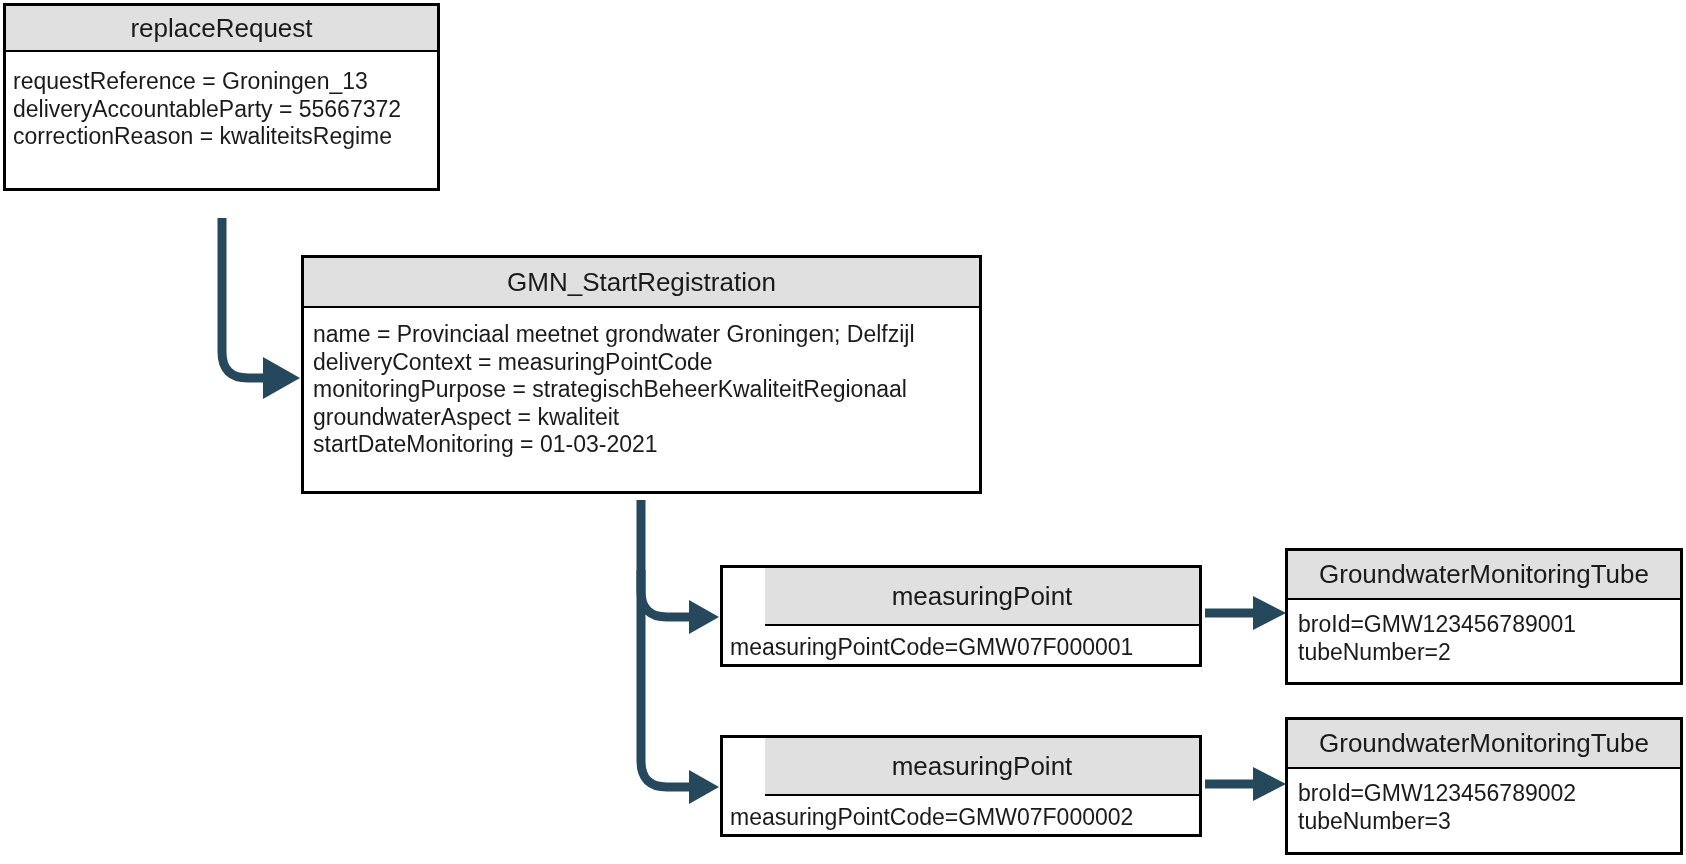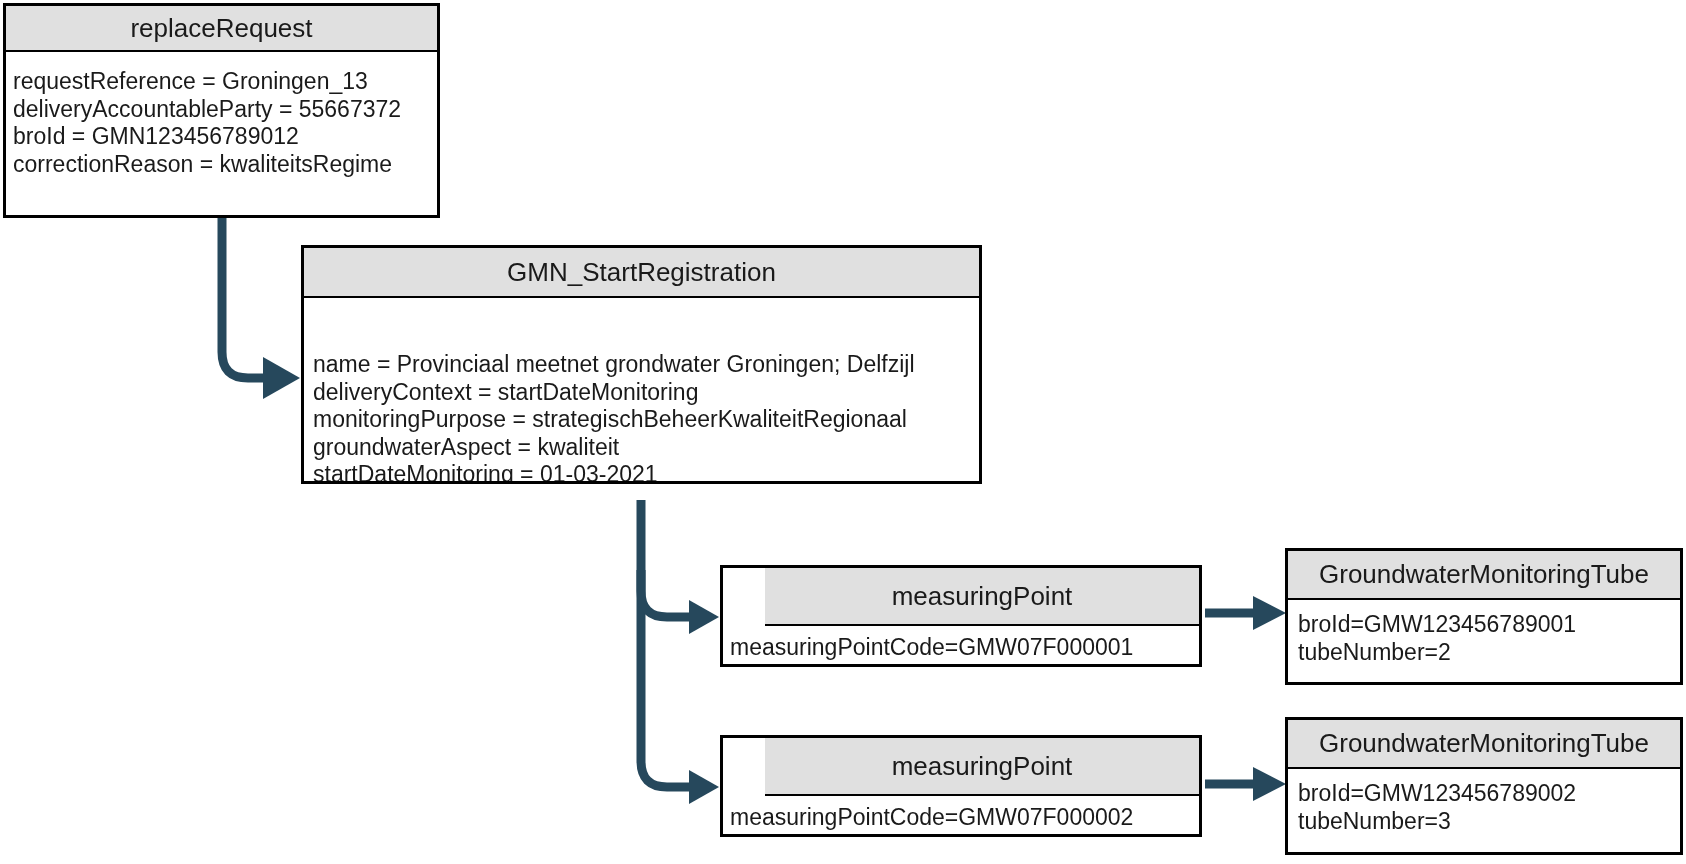--- a/index.html
+++ b/index.html
@@ -56,25 +56,25 @@
     flex: 1 1 auto;
     box-sizing: border-box;
     font-size: 23px;
     line-height: 27.5px;
     color: var(--node-text);
     overflow: hidden;
   }
   .attr { white-space: nowrap; }
 
   
-  #n-replace { left:3px; top:3px; width:437px; height:215px; }
+  #n-replace { left:3px; top:3px; width:437px; height:188px; }
   #n-replace .node-title { height:46px; }
   #n-replace .node-body  { padding:16px 6px 0 7px; }
 
-  #n-gmn { left:301px; top:245px; width:681px; height:239px;gap:40px; }
+  #n-gmn { left:301px; top:255px; width:681px; height:239px; }
   #n-gmn .node-title { height:50px; }
   #n-gmn .node-body  { padding:13px 6px 0 9px; }
 
   #n-mp1 { left:720px; top:565px; width:482px; height:102px; }
   #n-mp2 { left:720px; top:735px; width:482px; height:102px; }
   #n-mp1 .node-title, #n-mp2 .node-title { height:58px;margin-left:42px; }
   #n-mp1 .node-body,  #n-mp2 .node-body  { padding:8px 6px 0 7px; }
 
   #n-tube1 { left:1285px; top:548px; width:398px; height:137px; }
   #n-tube2 { left:1285px; top:717px; width:398px; height:138px; }
@@ -107,30 +107,29 @@
       <path d="M1205 784 H1253"></path>
       <polygon points="1253,767 1286,784 1253,801"></polygon>
     </g>
   </svg>
 
   <div class="node" id="n-replace">
     <div class="node-title">replaceRequest</div>
     <div class="node-body">
       <div class="attr">requestReference = Groningen_13</div>
       <div class="attr">deliveryAccountableParty = 55667372</div>
-      <div class="attr">broId = GMN123456789012</div>
       <div class="attr">correctionReason = kwaliteitsRegime</div>
     </div>
   </div>
 
   <div class="node" id="n-gmn">
     <div class="node-title">GMN_StartRegistration</div>
     <div class="node-body">
       <div class="attr">name = Provinciaal meetnet grondwater Groningen; Delfzijl</div>
-      <div class="attr">deliveryContext = startDateMonitoring</div>
+      <div class="attr">deliveryContext = measuringPointCode</div>
       <div class="attr">monitoringPurpose = strategischBeheerKwaliteitRegionaal</div>
       <div class="attr">groundwaterAspect = kwaliteit</div>
       <div class="attr">startDateMonitoring = 01-03-2021</div>
     </div>
   </div>
 
   <div class="node" id="n-mp1">
     <div class="node-title">measuringPoint</div>
     <div class="node-body">
       <div class="attr">measuringPointCode=GMW07F000001</div>

